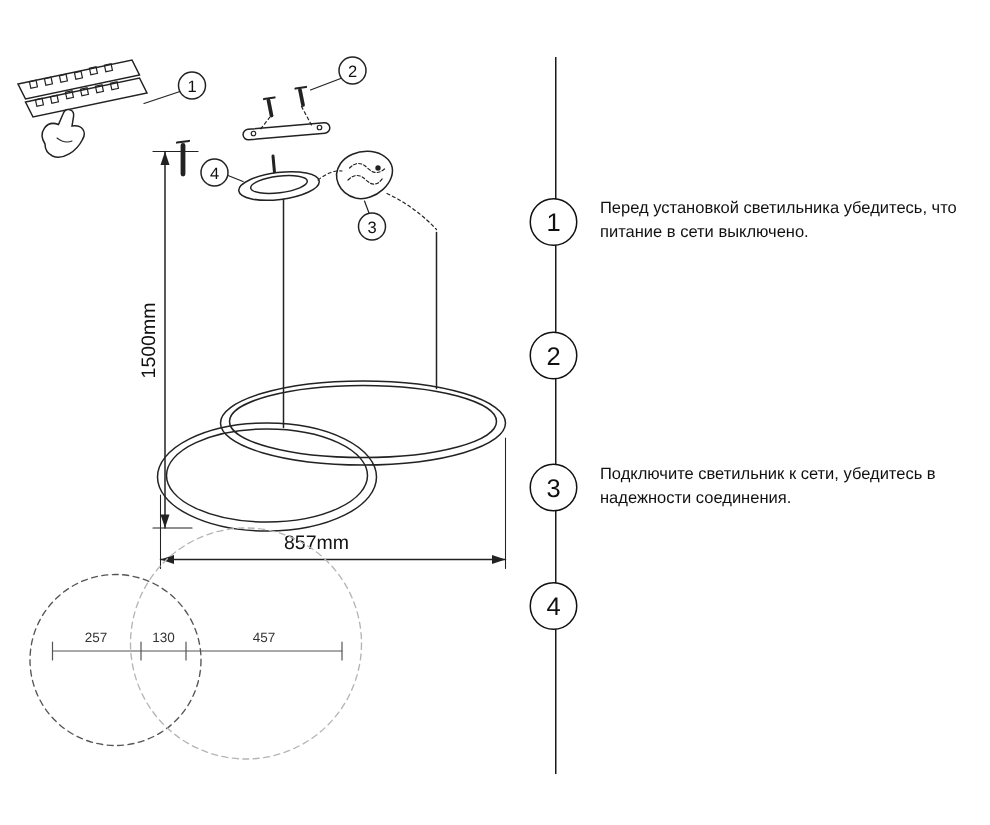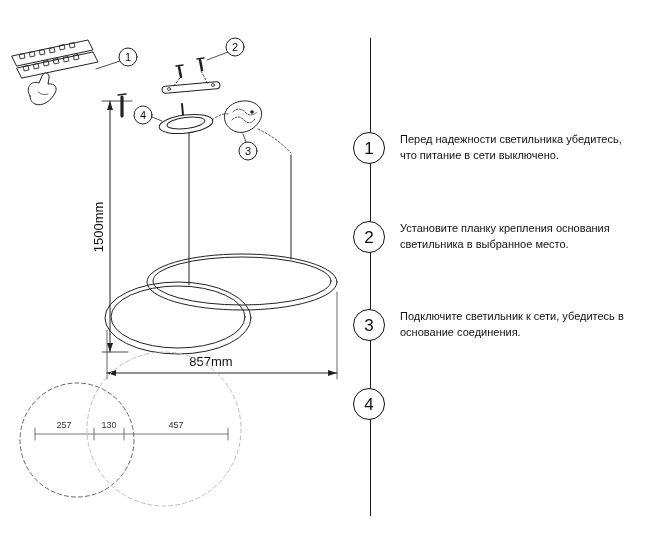--- a/index.html
+++ b/index.html
@@ -176,30 +176,29 @@
       <text x="109" y="428" text-anchor="middle" font-size="9" fill="#333" stroke="none">130</text>
       <text x="176" y="428" text-anchor="middle" font-size="9" fill="#333" stroke="none">457</text>
     </g>
   </svg>
 
   
   <div class="divider"></div>
 
   <div class="step" style="top:148px">
     <div class="stepnum">1</div>
-    <div class="steptext">Перед надежности светильника убедитесь, что питание в сети выключено.</div>
+    <div class="steptext">Перед установкой светильника убедитесь, что питание в сети выключено.</div>
   </div>
 
   <div class="step" style="top:237px">
     <div class="stepnum">2</div>
-    <div class="steptext">Установите планку крепления основания светильника в выбранное место.</div>
   </div>
 
   <div class="step" style="top:325px">
     <div class="stepnum">3</div>
-    <div class="steptext">Подключите светильник к сети, убедитесь в основание соединения.</div>
+    <div class="steptext">Подключите светильник к сети, убедитесь в надежности соединения.</div>
   </div>
 
   <div class="step" style="top:404px">
     <div class="stepnum">4</div>
   </div>
 
 </div>
 
 </body></html>

